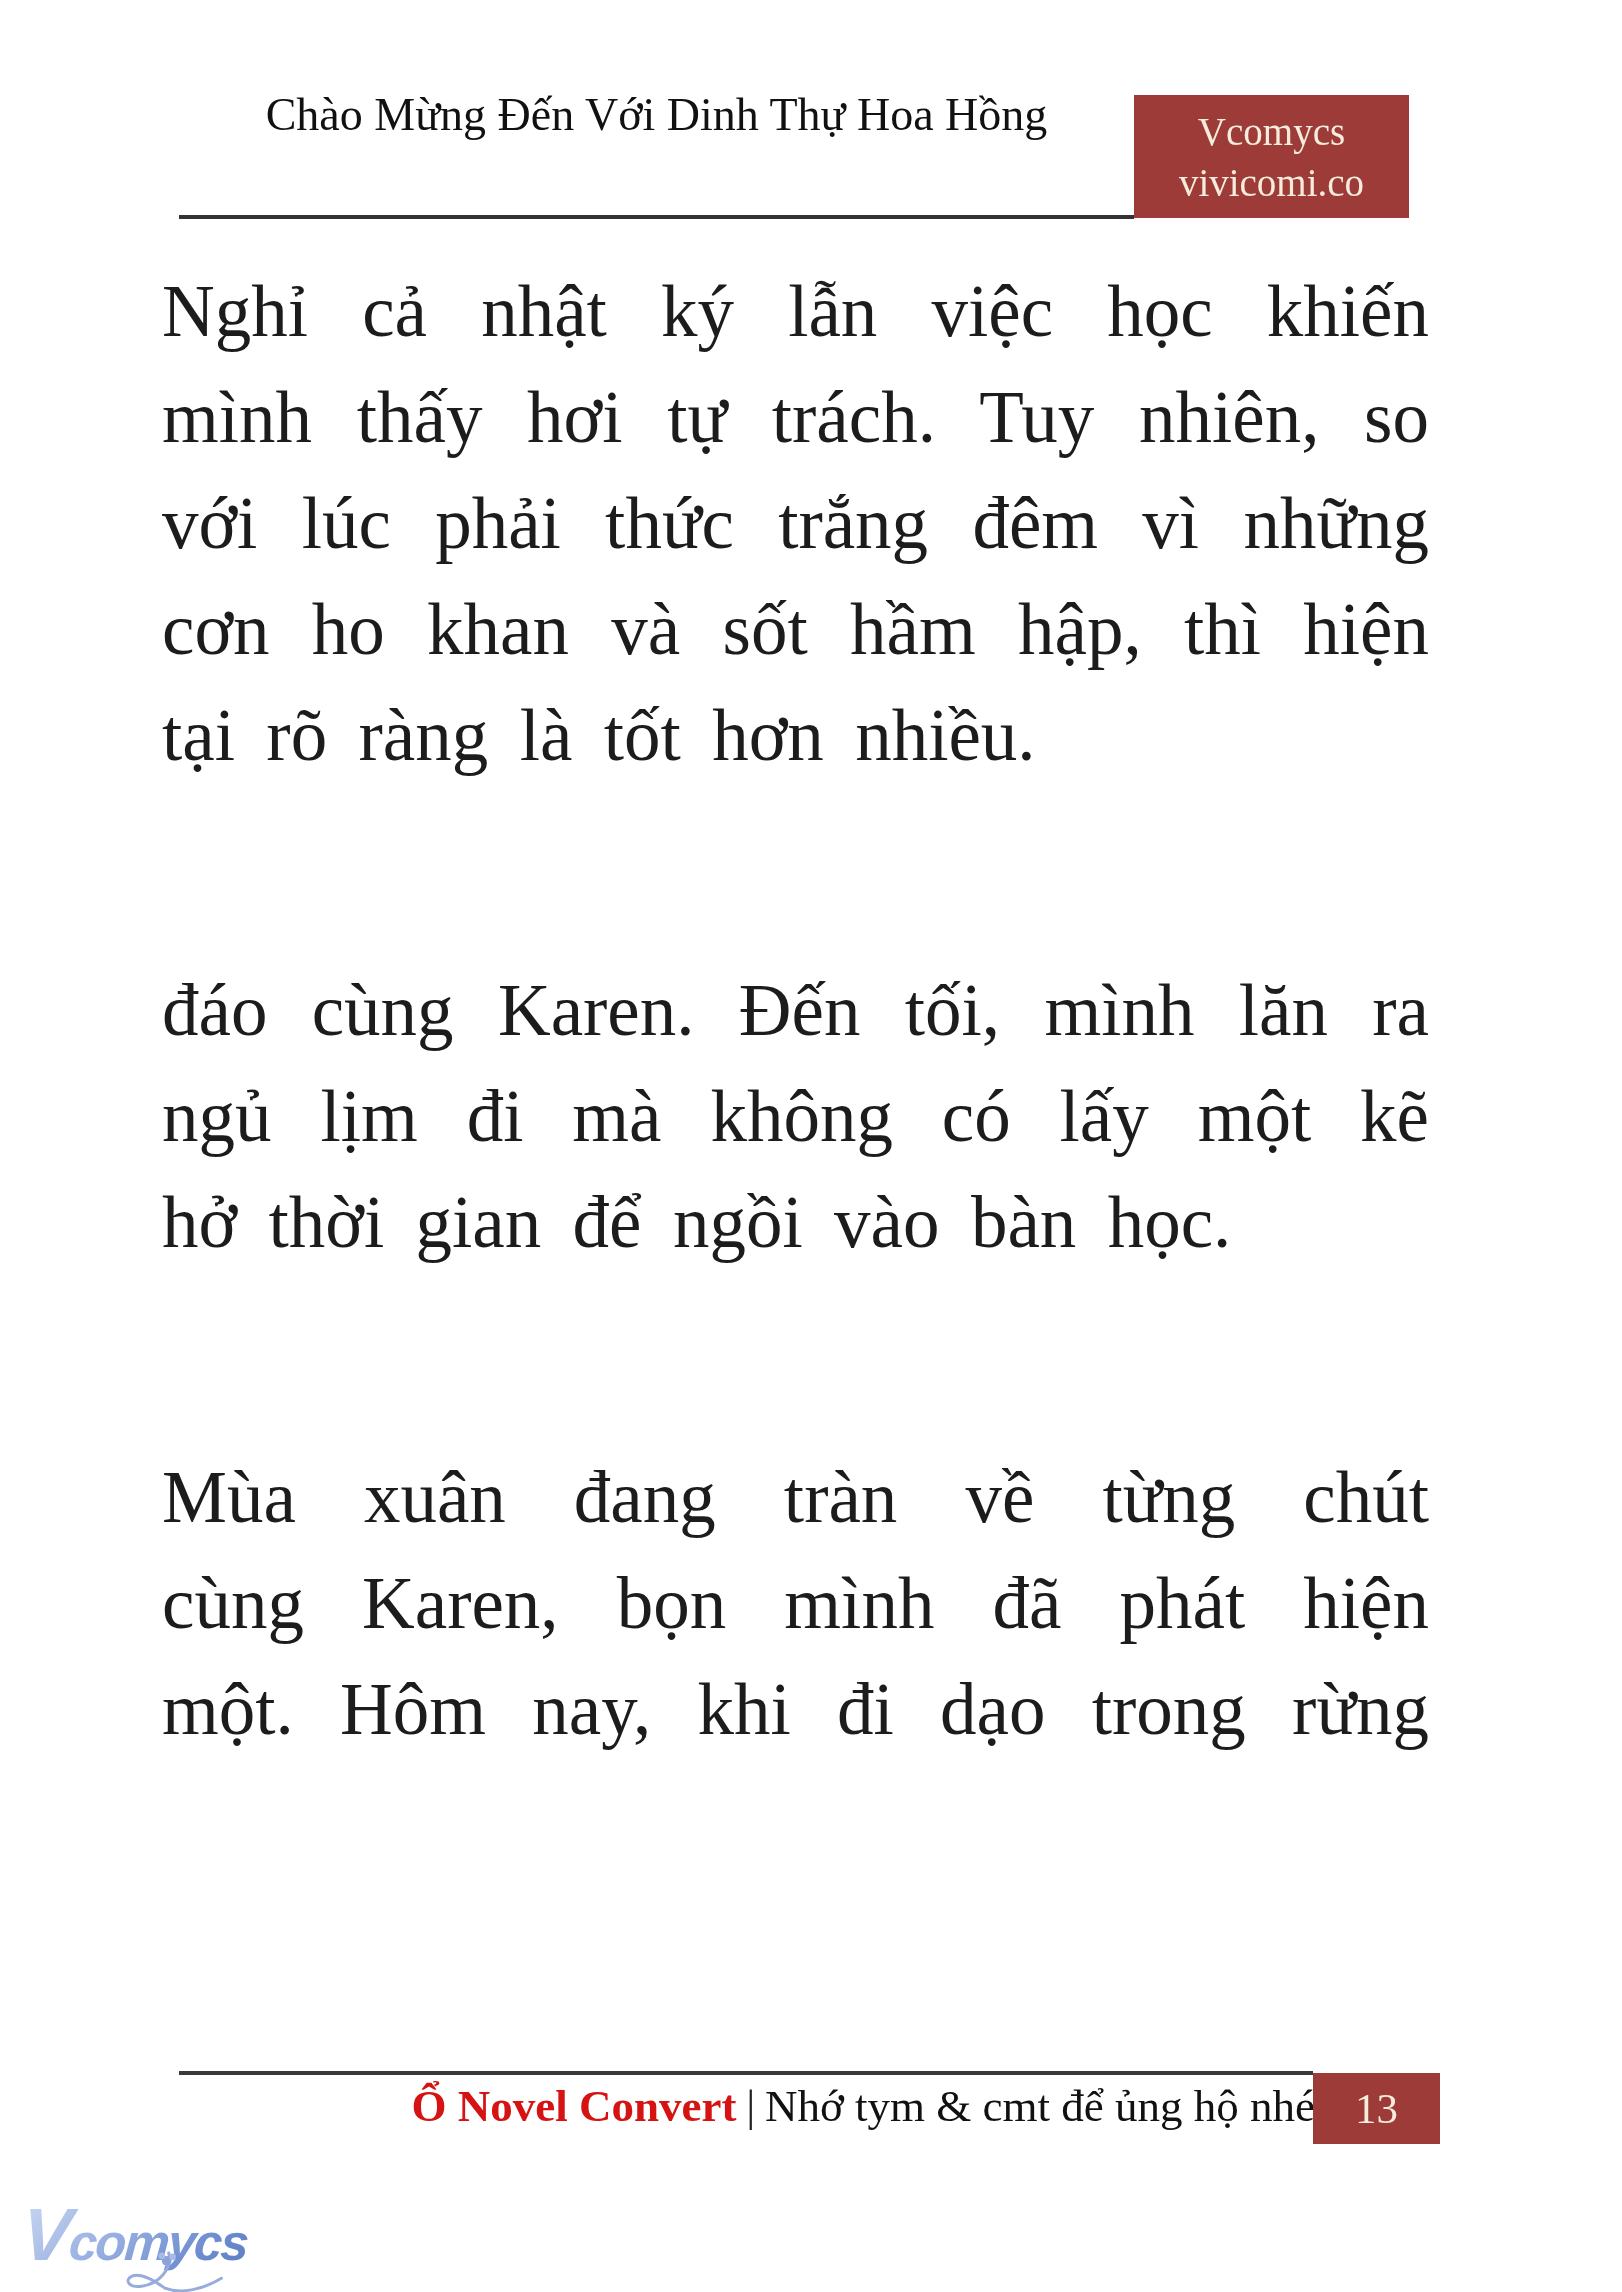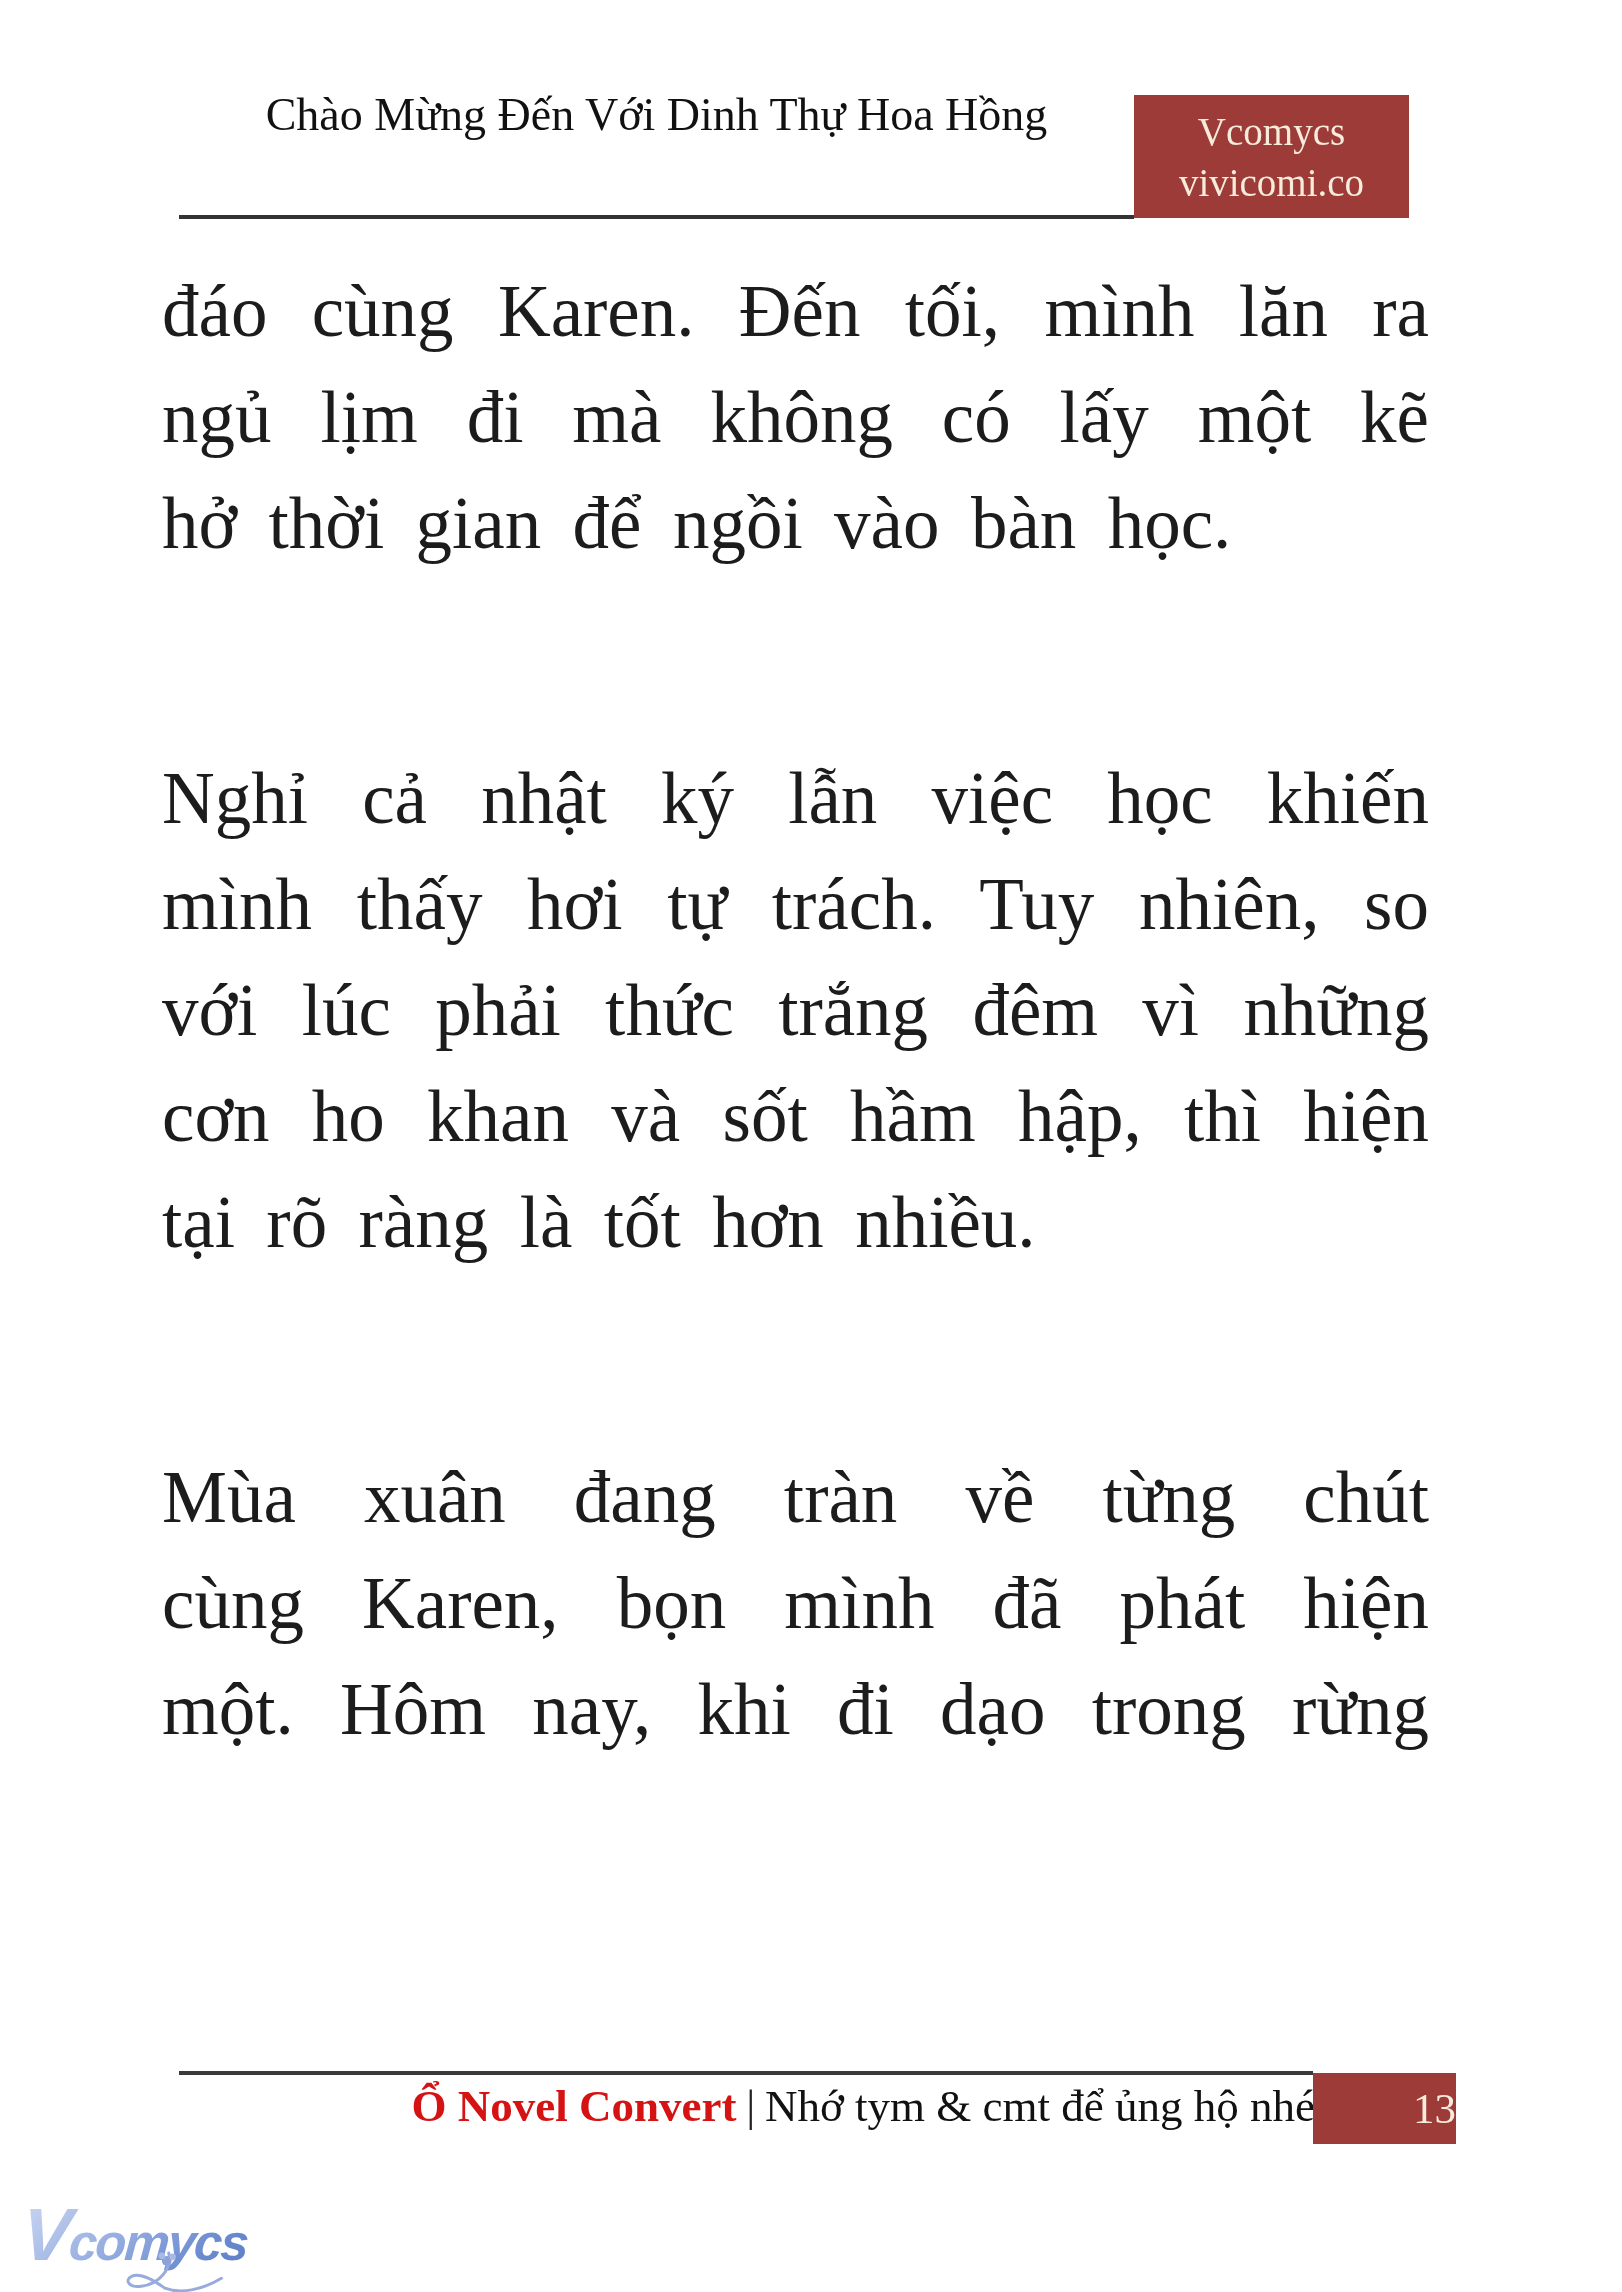--- a/index.html
+++ b/index.html
@@ -78,24 +78,24 @@
     font-size: 45px;
     line-height: 53px;
     white-space: nowrap;
     color: #111;
   }
   .footer-brand { color: #d61313; font-weight: bold; }
   .footer-sep { color: #222; padding: 0 9.8px; }
   .footer-badge {
     position: absolute;
     left: 1313px; top: 2073px;
-    width: 143px; height: 71px;
+    width: 127px; height: 71px;
     background: #9d3b39;
     color: #f6ecdc;
-    text-align: right;
+    text-align: center;
     line-height: 71px;
     font-size: 43px;
   }
 
   
   .watermark {
     position: absolute;
     left: 21.6px; top: 2194px;
     width: 255px; height: 98px;
   }
@@ -129,30 +129,30 @@
     <div>Chào Mừng Đến Với Dinh Thự Hoa Hồng</div>
   </div>
   <div class="header-rule"></div>
   <div class="header-badge">
     <div>Vcomycs</div>
     <div>vivicomi.co</div>
   </div>
 
   <div class="body-text">
     <div class="paragraph">
-      <div class="line">đáo cùng Karen. Đến tối, mình lăn ra</div>
-      <div class="line">ngủ lịm đi mà không có lấy một kẽ</div>
-      <div class="line last">hở thời gian để ngồi vào bàn học.</div>
-    </div>
-    <div class="paragraph">
       <div class="line">Nghỉ cả nhật ký lẫn việc học khiến</div>
       <div class="line">mình thấy hơi tự trách. Tuy nhiên, so</div>
       <div class="line">với lúc phải thức trắng đêm vì những</div>
       <div class="line">cơn ho khan và sốt hầm hập, thì hiện</div>
       <div class="line last">tại rõ ràng là tốt hơn nhiều.</div>
+    </div>
+    <div class="paragraph">
+      <div class="line">đáo cùng Karen. Đến tối, mình lăn ra</div>
+      <div class="line">ngủ lịm đi mà không có lấy một kẽ</div>
+      <div class="line last">hở thời gian để ngồi vào bàn học.</div>
     </div>
     <div class="paragraph">
       <div class="line">Mùa xuân đang tràn về từng chút</div>
       <div class="line">cùng Karen, bọn mình đã phát hiện</div>
       <div class="line">một. Hôm nay, khi đi dạo trong rừng</div>
     </div>
   </div>
 
   <div class="footer-rule"></div>
   <div class="footer-text">

